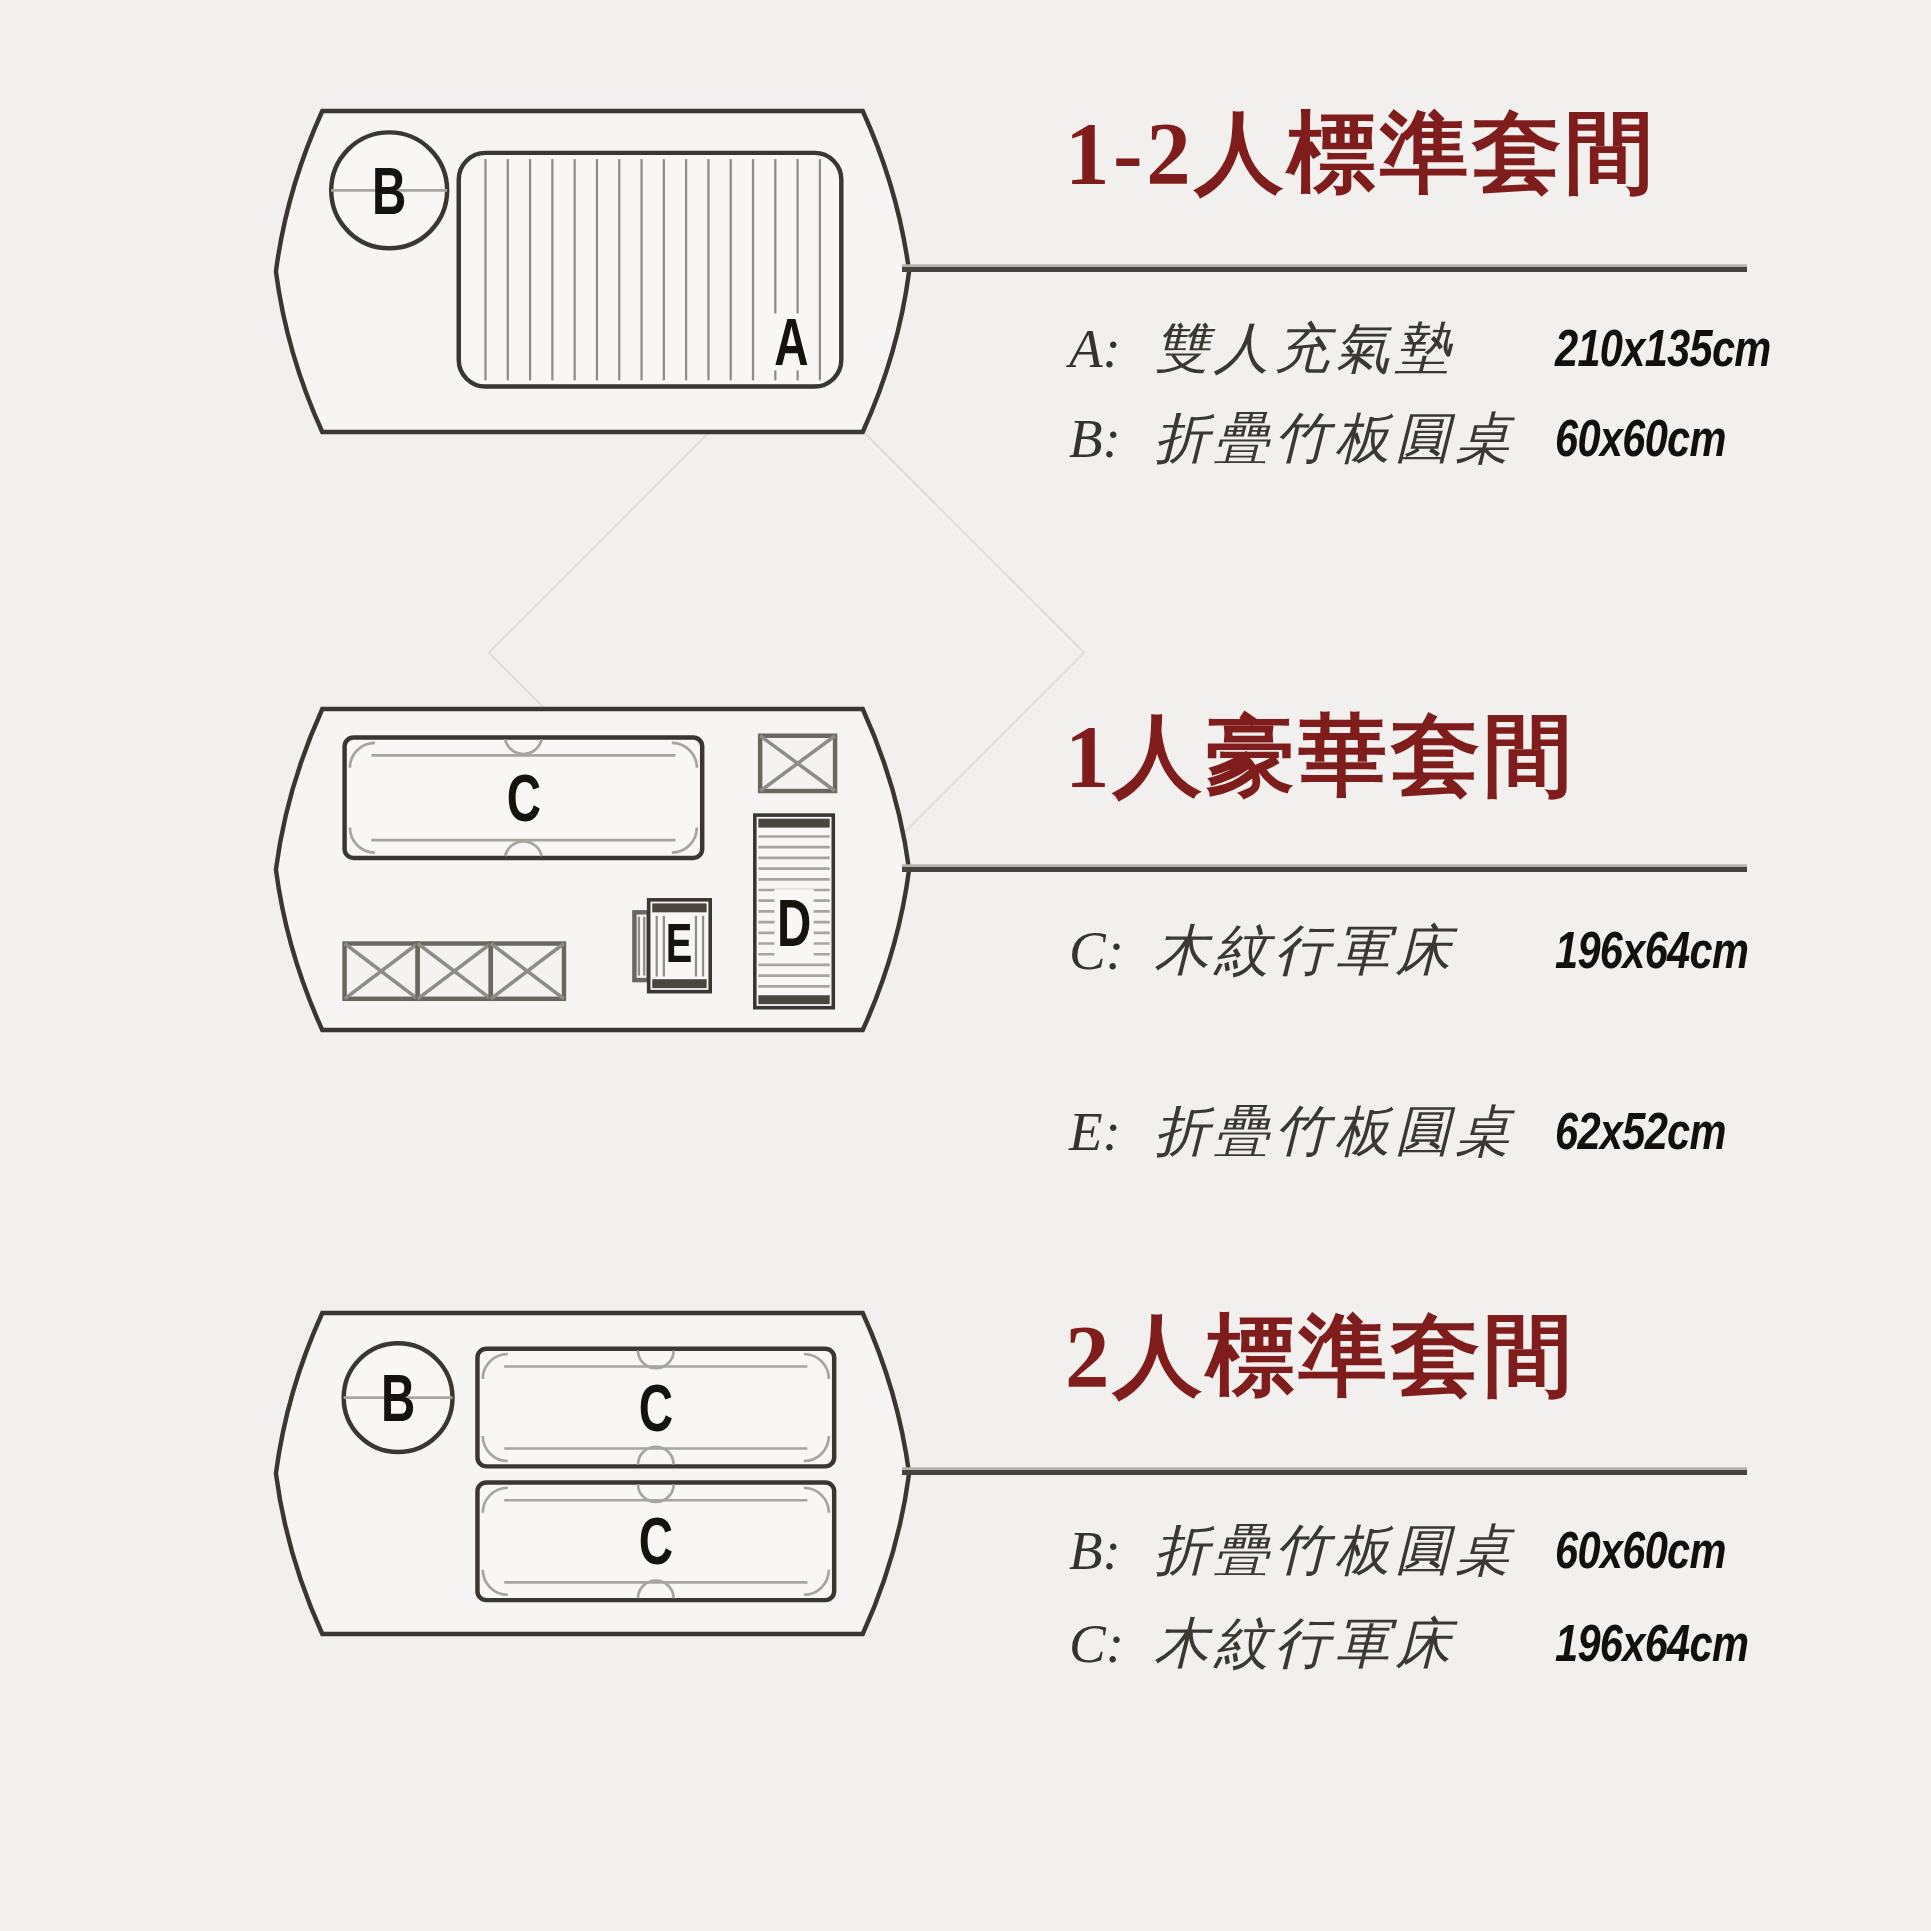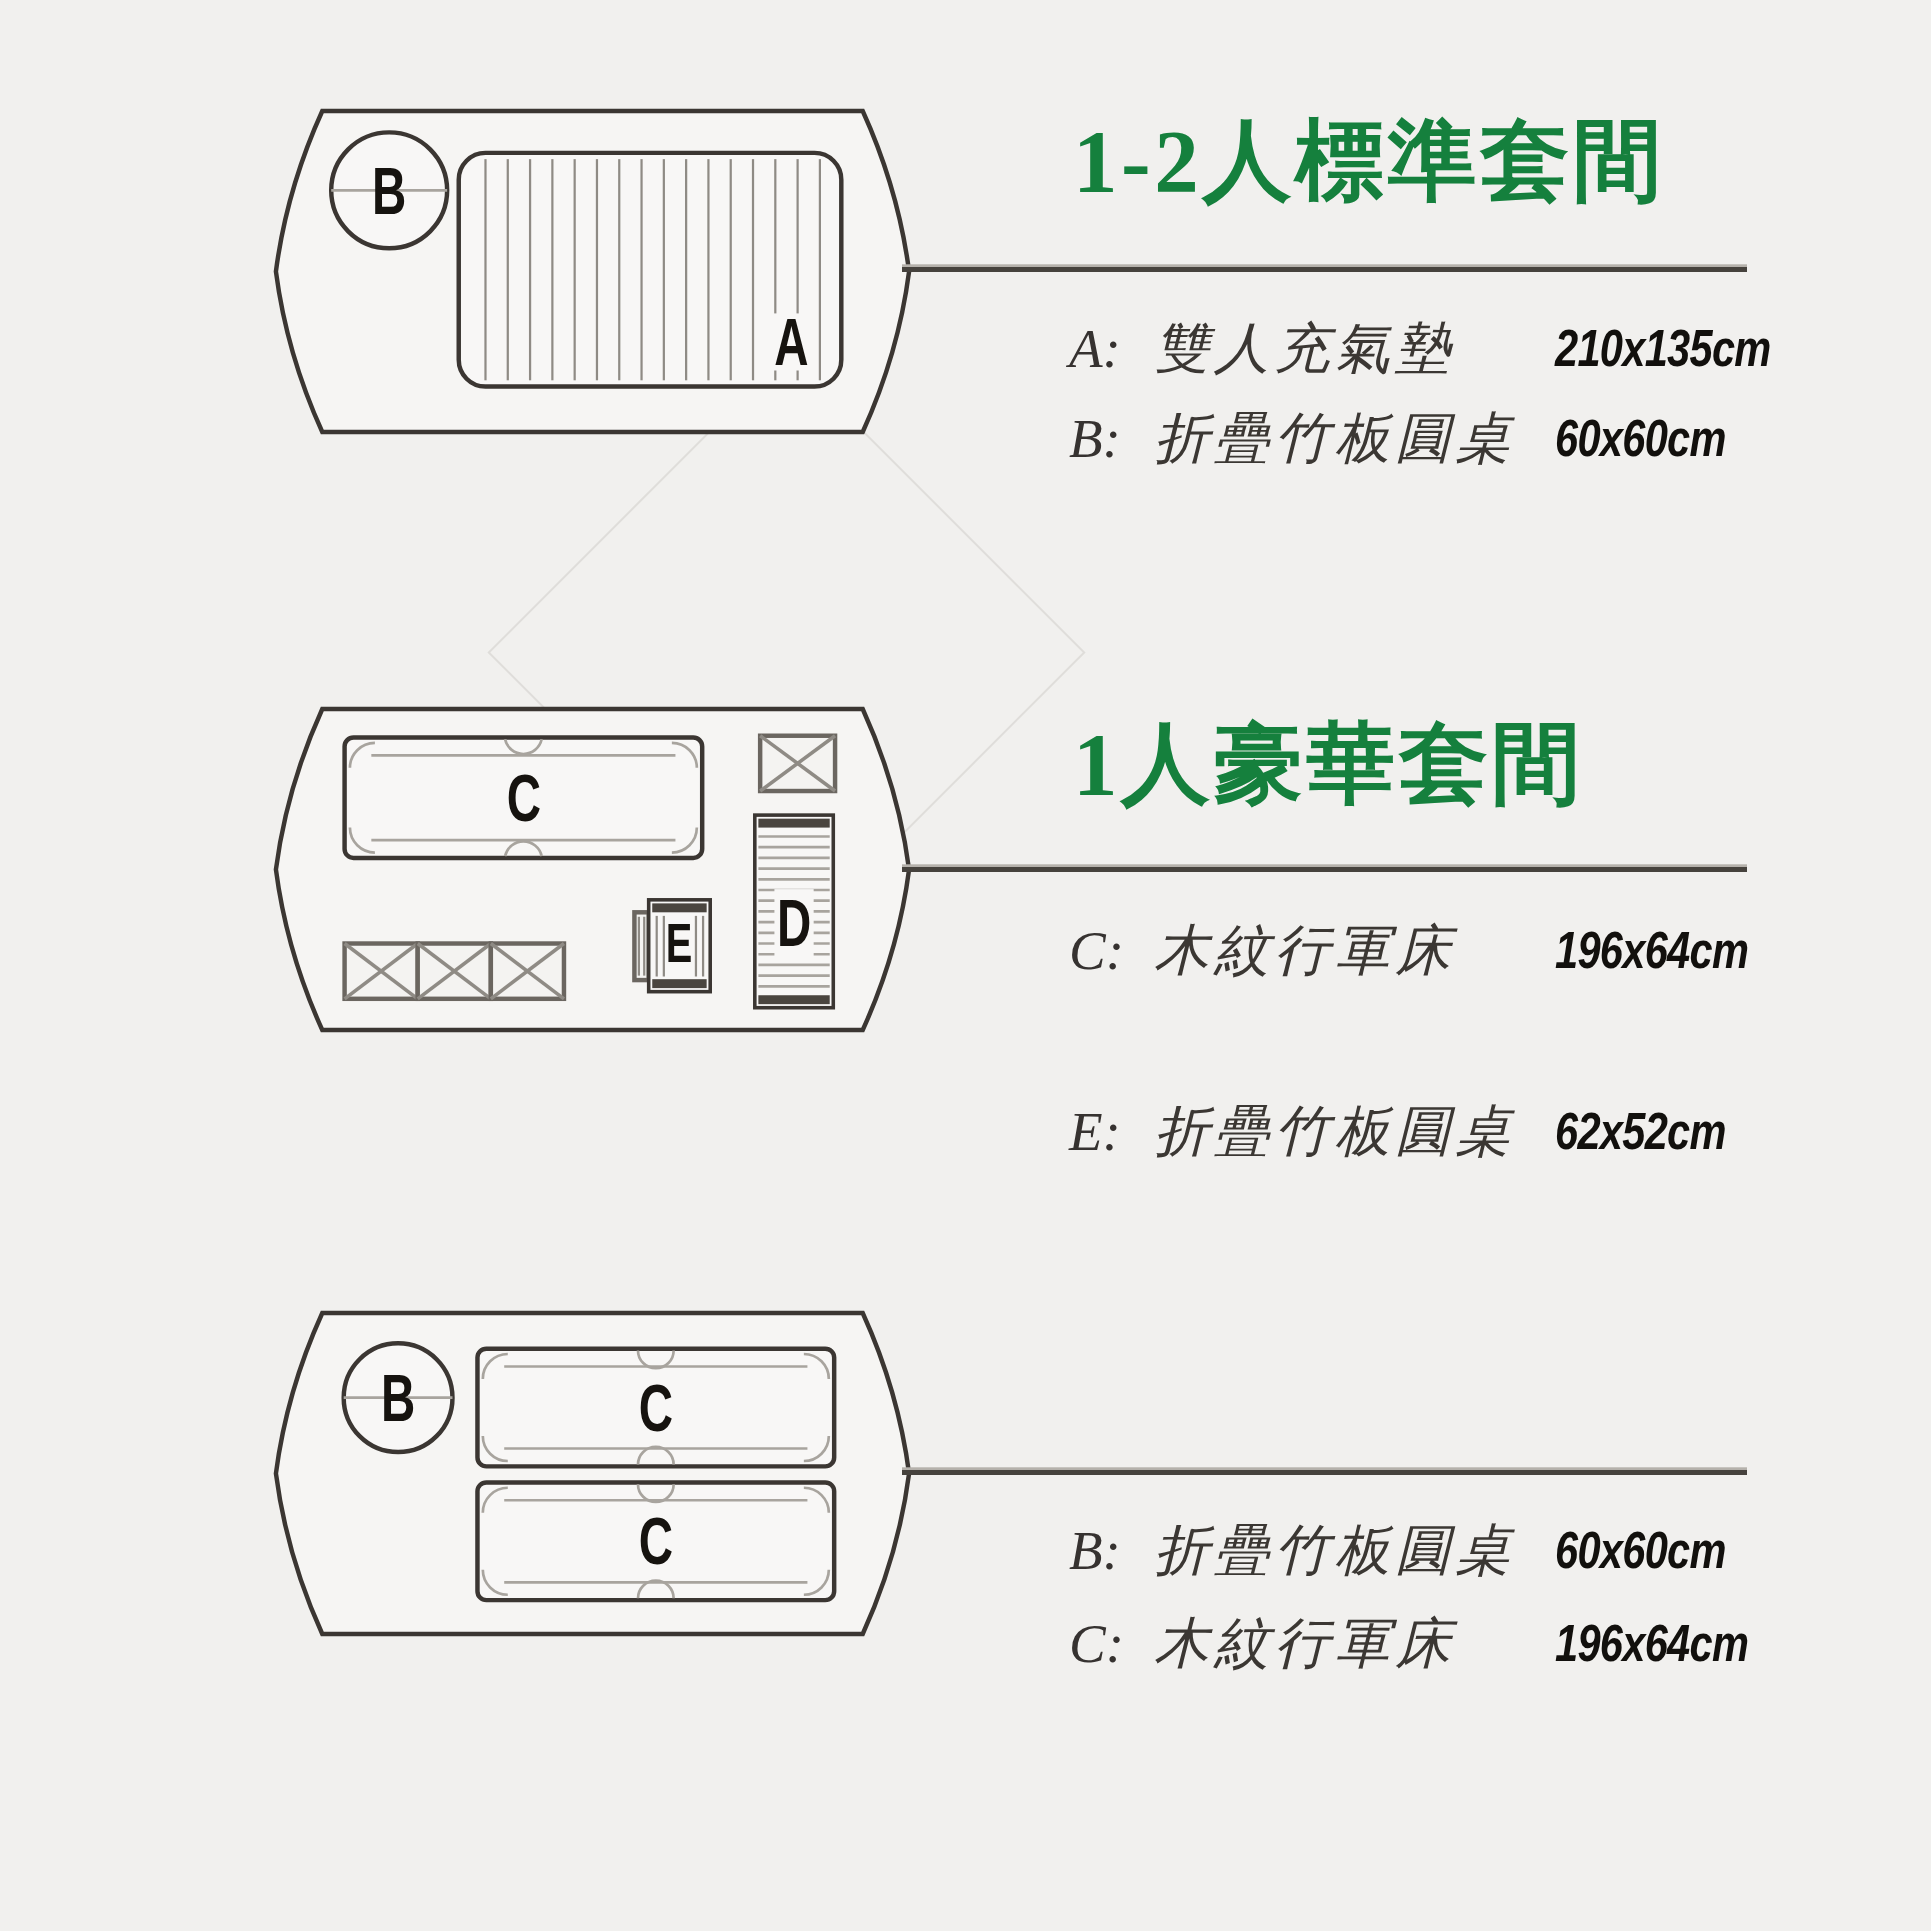--- a/index.html
+++ b/index.html
@@ -13,22 +13,22 @@
   .watermark{
     position:absolute;left:575px;top:441px;width:419px;height:419px;
     border:2.7px solid rgba(190,186,180,0.35);
     transform:rotate(45deg);
   }
   .tent-svg{position:absolute;left:267px;width:651px;height:339px;}
   #tent-1{top:102px;}
   #tent-2{top:700px;}
   #tent-3{top:1304px;}
   .suite-title{
-    position:absolute;left:1065px;margin:8px;
-    font-size:89px;font-weight:600;color:#15803d;
+    position:absolute;left:1065px;margin:0;
+    font-size:89px;font-weight:600;color:#7f1d1d;
     letter-spacing:3.6px;white-space:nowrap;line-height:1.1;
   }
   #title-1{top:105px;}
   #title-2{top:708px;}
   #title-3{top:1308px;}
   .leader{
     position:absolute;left:902px;width:845px;height:4.5px;
     background:#46423d;
     box-shadow:0 -2.7px 0 #b5b1ab;
   }
@@ -251,20 +251,21 @@
       <path class="detail" d="M 630,298 A 28 28 0 0 1 602,326"></path>
       <path class="detail" d="M 270,326 A 28 28 0 0 1 242,298"></path>
       <path class="detail" d="M 416,202 A 20 20 0 0 0 456,202"></path>
       <path class="detail" d="M 416,330 A 20 20 0 0 1 456,330"></path>
       <g transform="translate(436,292)">
         <text class="dlabel" transform="scale(0.72,1)" text-anchor="middle">C</text>
       </g>
     </g>
   </svg>
 
+  <h2 id="title-3" class="suite-title">2人標準套間</h2>
   <div id="leader-3" class="leader"></div>
 
   <div class="item-row" style="top:1515px">
     <span class="item-key">B:</span><span class="item-name">折疊竹板圓桌</span>
     <span class="item-size">60x60cm</span>
   </div>
   <div class="item-row" style="top:1608px">
     <span class="item-key">C:</span><span class="item-name">木紋行軍床</span>
     <span class="item-size">196x64cm</span>
   </div>

